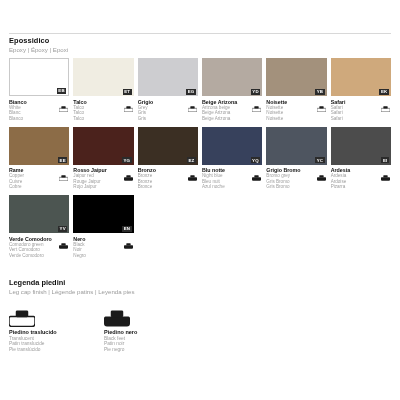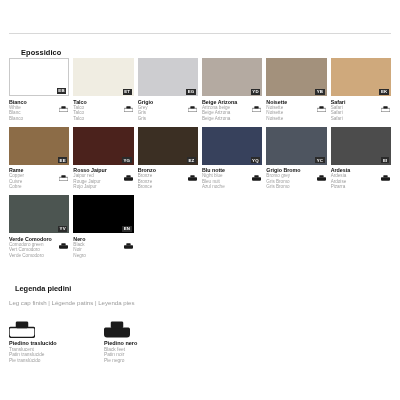--- a/index.html
+++ b/index.html
@@ -35,21 +35,21 @@
     position: absolute;
     left: 9px;
     top: 36px;
   }
   .section-title {
     font-size: 7.4px;
     font-weight: bold;
     letter-spacing: 0.1px;
     color: #111111;
     line-height: 9px;
-    margin: 12px;
+    margin: 0;
   }
   .section-sub {
     font-size: 6.1px;
     font-weight: normal;
     color: #9a9a9a;
     line-height: 8px;
     margin: 1px 0 0 0;
   }
 
   
@@ -123,21 +123,21 @@
     position: absolute;
     left: 9px;
     top: 278px;
     width: 382px;
   }
   .legend-title {
     font-size: 7.4px;
     font-weight: bold;
     color: #111111;
     line-height: 9px;
-    margin: 6px;
+    margin: 0;
   }
   .legend-sub {
     font-size: 6.1px;
     color: #9a9a9a;
     line-height: 8px;
     margin: 1px 0 0 0;
   }
   .legend-items {
     display: flex;
     margin-top: 12px;

